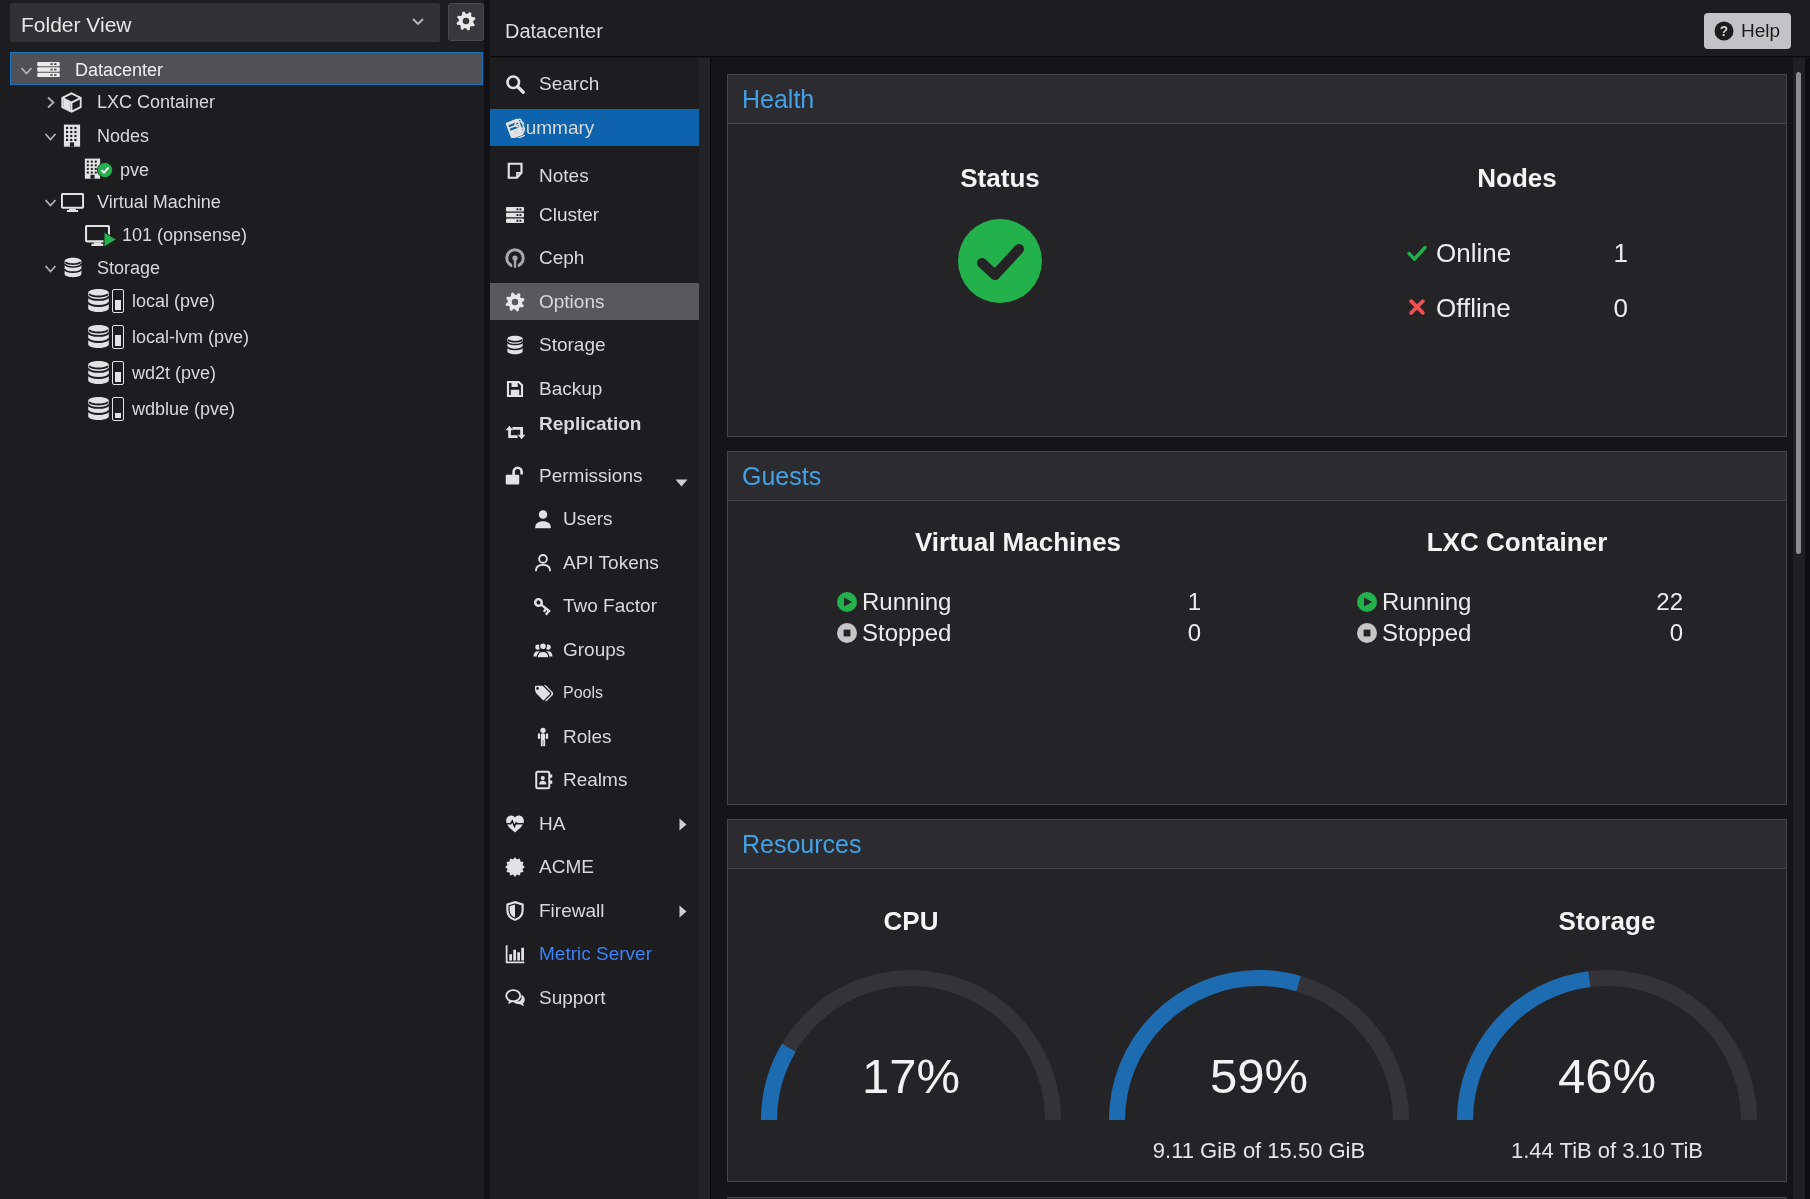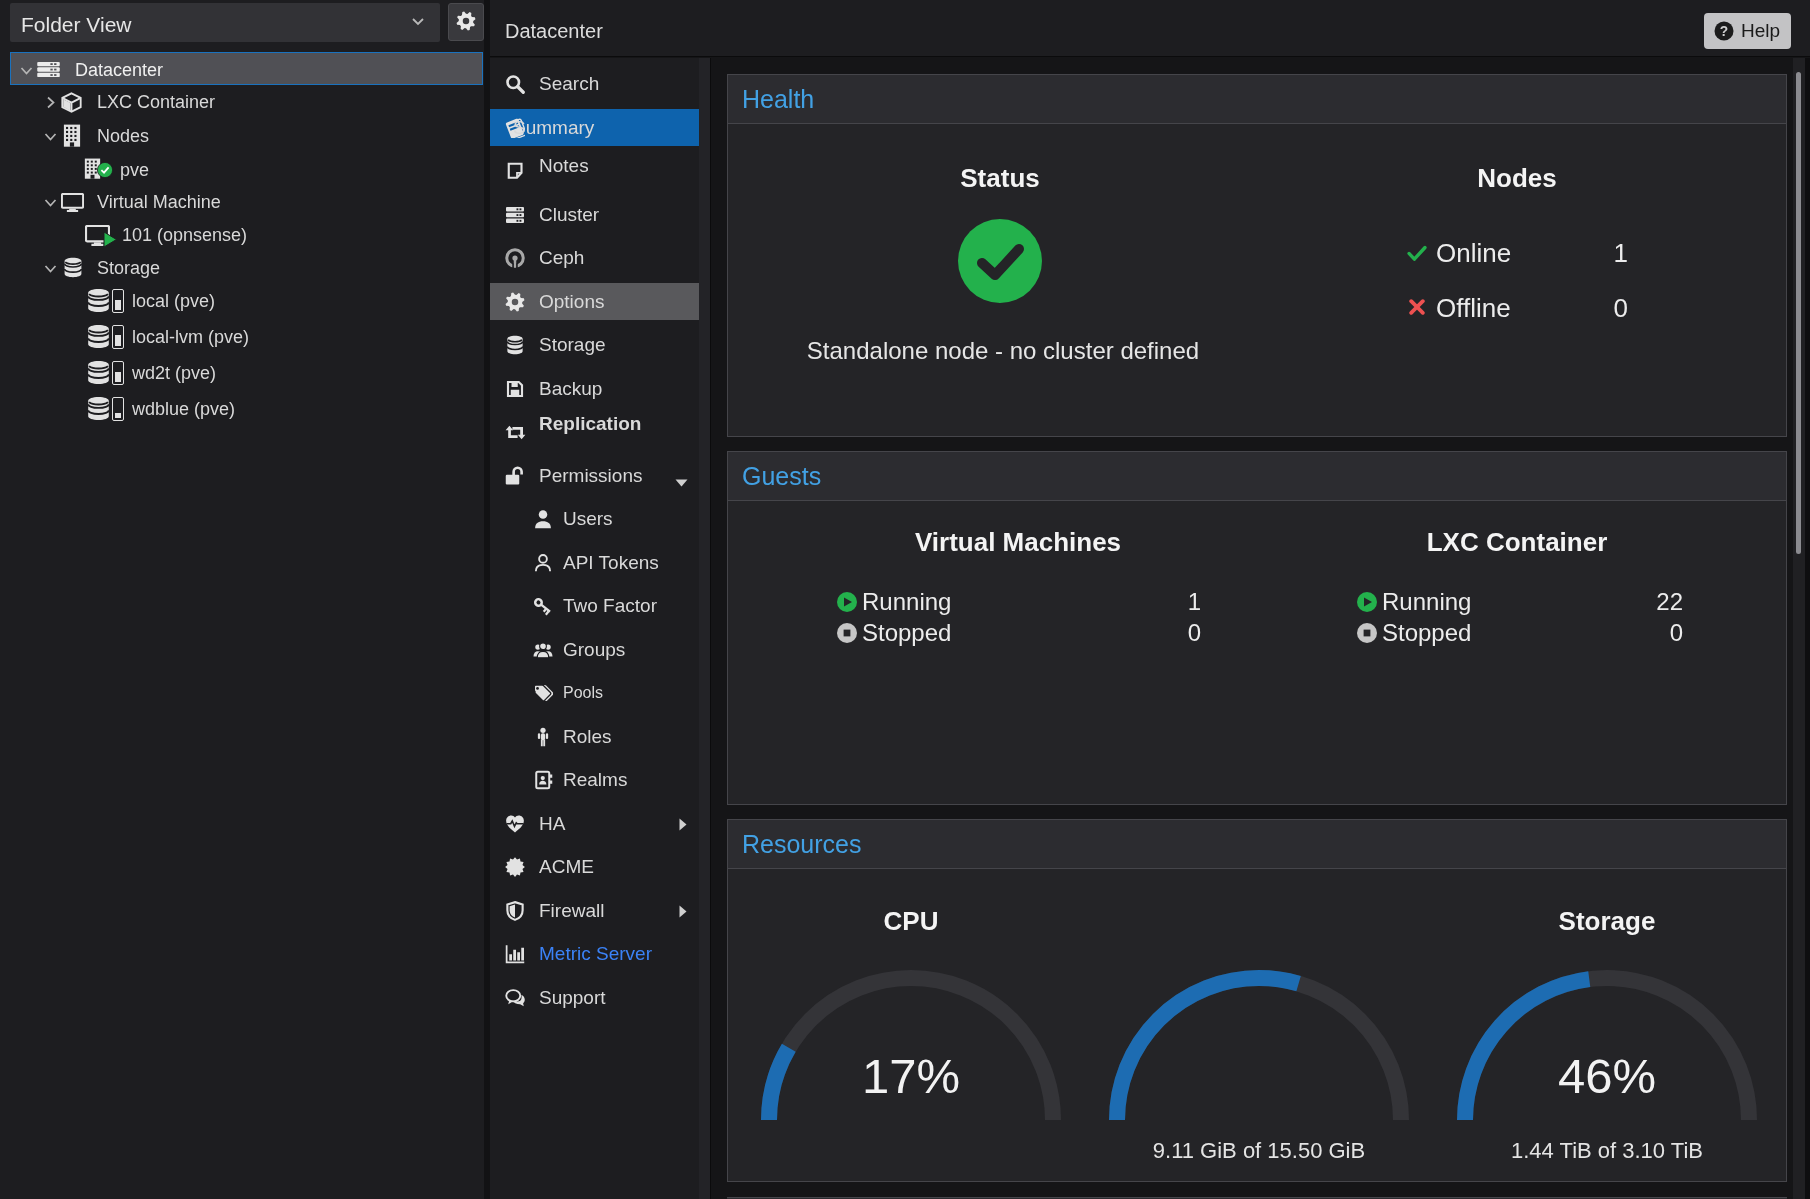--- a/index.html
+++ b/index.html
@@ -197,21 +197,21 @@
           </g>
         </g>
       </svg></div>
 <div class="row-label" style="left:513px;top:127.5px;transform:translateY(-50%) translateZ(0);font-size:19px;color:#d9d9d9;">Summary</div>
 <div class="abs" style="left:505px;top:161px;"><svg width="20" height="20" viewBox="0 0 20 20">
         <g transform="scale(1.25,1.25)">
           <path d="M3 2.2 H13.2 V9.4 L9.6 13.4 H3 Z" fill="none" stroke="#e2e2e2" stroke-width="1.7"></path>
           <path d="M13 9.4 H9.6 V13.2" fill="none" stroke="#e2e2e2" stroke-width="1.4"></path>
         </g>
       </svg></div>
-<div class="row-label" style="left:539px;top:166px;transform:translateY(-50%) translateZ(0);font-size:19px;color:#d9d9d9;">Notes</div>
+<div class="row-label" style="left:539px;top:176px;transform:translateY(-50%) translateZ(0);font-size:19px;color:#d9d9d9;">Notes</div>
 <div class="abs" style="left:505px;top:204.5px;"><svg width="20" height="20" viewBox="0 0 20 20">
         <g transform="scale(1.25,1.25)">
           <rect x="0.8" y="1.6" width="14.4" height="3.6" rx="0.8" fill="#e2e2e2"></rect>
           <rect x="11.6" y="2.7" width="1.5" height="1.5" fill="#1d1d20"></rect>
           <rect x="9.2" y="2.7" width="1.5" height="1.5" fill="#1d1d20"></rect>
           <rect x="0.8" y="6.2" width="14.4" height="3.6" rx="0.8" fill="#e2e2e2"></rect>
           <rect x="11.6" y="7.300000000000001" width="1.5" height="1.5" fill="#1d1d20"></rect>
           <rect x="9.2" y="7.300000000000001" width="1.5" height="1.5" fill="#1d1d20"></rect>
           <rect x="0.8" y="10.8" width="14.4" height="3.6" rx="0.8" fill="#e2e2e2"></rect>
           <rect x="11.6" y="11.9" width="1.5" height="1.5" fill="#1d1d20"></rect>
@@ -384,21 +384,20 @@
 <div class="row-label" style="left:539px;top:997.5px;transform:translateY(-50%) translateZ(0);font-size:19px;color:#d9d9d9;">Support</div>
 <div style="position:absolute;left:711px;top:58px;width:1099px;height:1141px;background:#151517;"></div>
 <div style="position:absolute;left:727px;top:74px;width:1060px;height:363px;border:1px solid #45454a;background:#242427;"></div>
     <div style="position:absolute;left:728px;top:75px;width:1058px;height:49px;background:#2c2c30;border-bottom:1px solid #45454a;"></div>
     <div class="abs" style="left:742px;top:74px;height:50px;line-height:50px;font-size:25px;color:#42a1e4;transform:translateZ(0);">Health</div>
 <div class="abs" style="left:600px;top:178px;width:800px;text-align:center;transform:translateY(-50%) translateZ(0);font-size:26px;font-weight:700;color:#f4f4f4;white-space:nowrap;">Status</div>
 <div class="abs" style="left:958px;top:219px;"><svg width="84" height="84" viewBox="0 0 84 84">
         <circle cx="42" cy="42" r="42" fill="#23b14c"></circle>
         <path d="M24 44 L37 56 L61 30" fill="none" stroke="#242427" stroke-width="10" stroke-linecap="round" stroke-linejoin="round"></path>
       </svg></div>
-<div class="abs" style="left:603px;top:351px;width:800px;text-align:center;transform:translateY(-50%) translateZ(0);font-size:24px;font-weight:400;color:#e6e6e6;white-space:nowrap;">Standalone node - no cluster defined</div>
 <div class="abs" style="left:1117px;top:178px;width:800px;text-align:center;transform:translateY(-50%) translateZ(0);font-size:26px;font-weight:700;color:#f4f4f4;white-space:nowrap;">Nodes</div>
 <div class="abs" style="left:1406px;top:242px;"><svg width="22" height="22" viewBox="0 0 22 22">
         <path d="M3 11.440000000000001 L8.36 17.16 L19 5.5" fill="none" stroke="#23b14c" stroke-width="3.4" stroke-linecap="round" stroke-linejoin="round"></path>
       </svg></div>
 <div class="row-label" style="left:1436px;top:253px;transform:translateY(-50%) translateZ(0);font-size:26px;color:#ececec;">Online</div>
 <div class="abs" style="left:1528px;top:253px;width:100px;text-align:right;transform:translateY(-50%) translateZ(0);font-size:26px;color:#ececec;">1</div>
 <div class="abs" style="left:1407px;top:297px;"><svg width="20" height="20" viewBox="0 0 20 20">
         <path d="M4.2 4.2 L15.8 15.8 M15.8 4.2 L4.2 15.8" stroke="#ee5151" stroke-width="3.8" stroke-linecap="round"></path>
       </svg></div>
 <div class="row-label" style="left:1436px;top:307.5px;transform:translateY(-50%) translateZ(0);font-size:26px;color:#ececec;">Offline</div>
@@ -438,20 +437,21 @@
 <div class="abs" style="left:511px;top:921px;width:800px;text-align:center;transform:translateY(-50%) translateZ(0);font-size:26px;font-weight:700;color:#f4f4f4;white-space:nowrap;">CPU</div>
     <div class="abs" style="left:756px;top:970px;"><svg width="310" height="158" viewBox="0 0 310 158">
         <path d="M13,150 A142,142 0 0 1 297,150" fill="none" stroke="#343438" stroke-width="16"></path>
         <path d="M13,150 A142,142 0 0 1 297,150" fill="none" stroke="#1d6cb2" stroke-width="16" pathLength="100" stroke-dasharray="17 200"></path>
       </svg></div>
     <div class="abs" style="left:511px;top:1076px;width:800px;text-align:center;transform:translateY(-50%) translateZ(0);font-size:49px;font-weight:400;color:#f2f2f2;white-space:nowrap;">17%</div>
     <div class="abs" style="left:1104px;top:970px;"><svg width="310" height="158" viewBox="0 0 310 158">
         <path d="M13,150 A142,142 0 0 1 297,150" fill="none" stroke="#343438" stroke-width="16"></path>
         <path d="M13,150 A142,142 0 0 1 297,150" fill="none" stroke="#1d6cb2" stroke-width="16" pathLength="100" stroke-dasharray="59 200"></path>
       </svg></div>
+    <div class="abs" style="left:859px;top:1076px;width:800px;text-align:center;transform:translateY(-50%) translateZ(0);font-size:49px;font-weight:400;color:#f2f2f2;white-space:nowrap;">59%</div>
     <div class="abs" style="left:859px;top:1151px;width:800px;text-align:center;transform:translateY(-50%) translateZ(0);font-size:22px;font-weight:400;color:#e4e4e4;white-space:nowrap;">9.11 GiB of 15.50 GiB</div>
 <div class="abs" style="left:1207px;top:921px;width:800px;text-align:center;transform:translateY(-50%) translateZ(0);font-size:26px;font-weight:700;color:#f4f4f4;white-space:nowrap;">Storage</div>
     <div class="abs" style="left:1452px;top:970px;"><svg width="310" height="158" viewBox="0 0 310 158">
         <path d="M13,150 A142,142 0 0 1 297,150" fill="none" stroke="#343438" stroke-width="16"></path>
         <path d="M13,150 A142,142 0 0 1 297,150" fill="none" stroke="#1d6cb2" stroke-width="16" pathLength="100" stroke-dasharray="46 200"></path>
       </svg></div>
     <div class="abs" style="left:1207px;top:1076px;width:800px;text-align:center;transform:translateY(-50%) translateZ(0);font-size:49px;font-weight:400;color:#f2f2f2;white-space:nowrap;">46%</div>
     <div class="abs" style="left:1207px;top:1151px;width:800px;text-align:center;transform:translateY(-50%) translateZ(0);font-size:22px;font-weight:400;color:#e4e4e4;white-space:nowrap;">1.44 TiB of 3.10 TiB</div>
 <div style="position:absolute;left:727px;top:1197px;width:1060px;height:2px;background:#2c2c30;border-top:1px solid #45454a;"></div>
 <div style="position:absolute;left:1793px;top:58px;width:12px;height:1141px;background:#202023;"></div>

